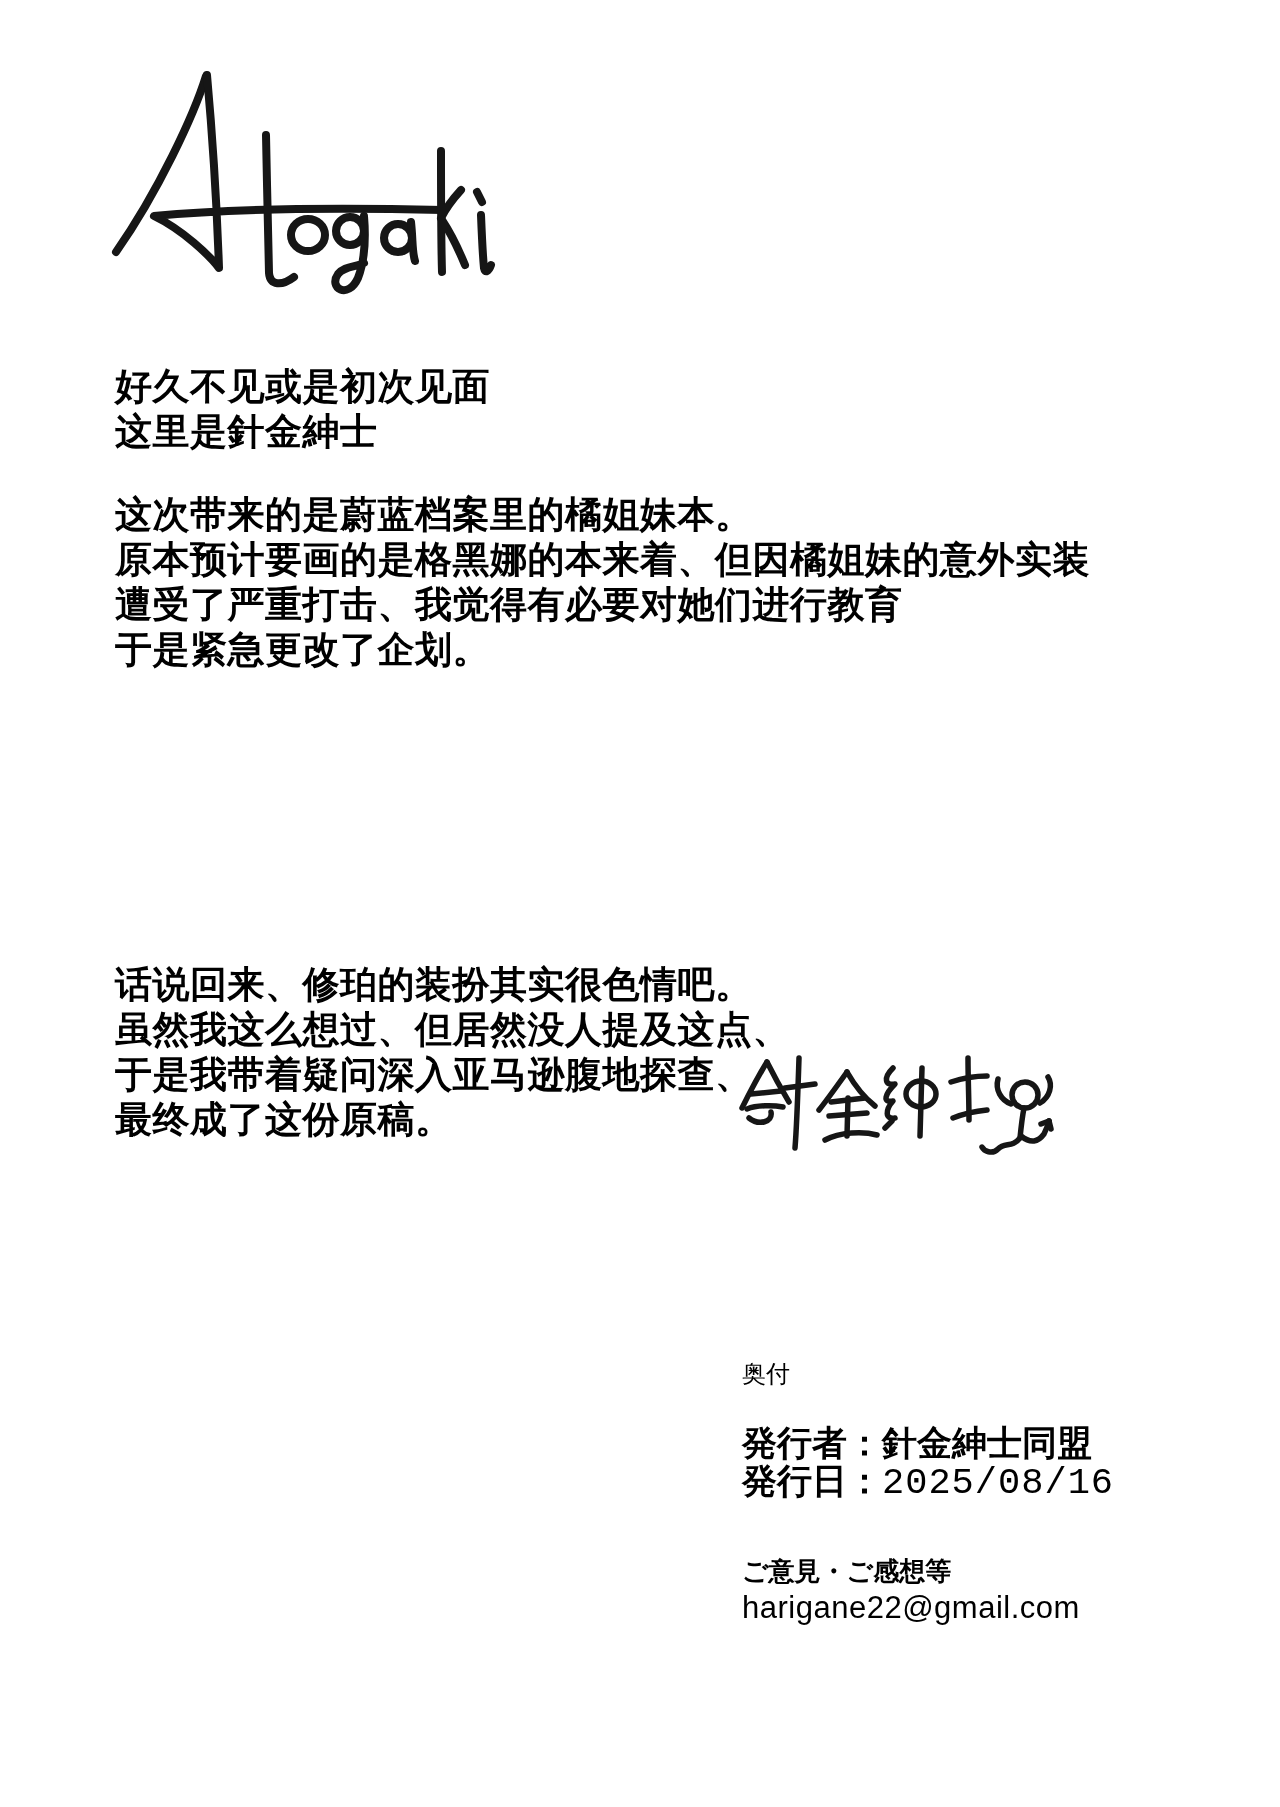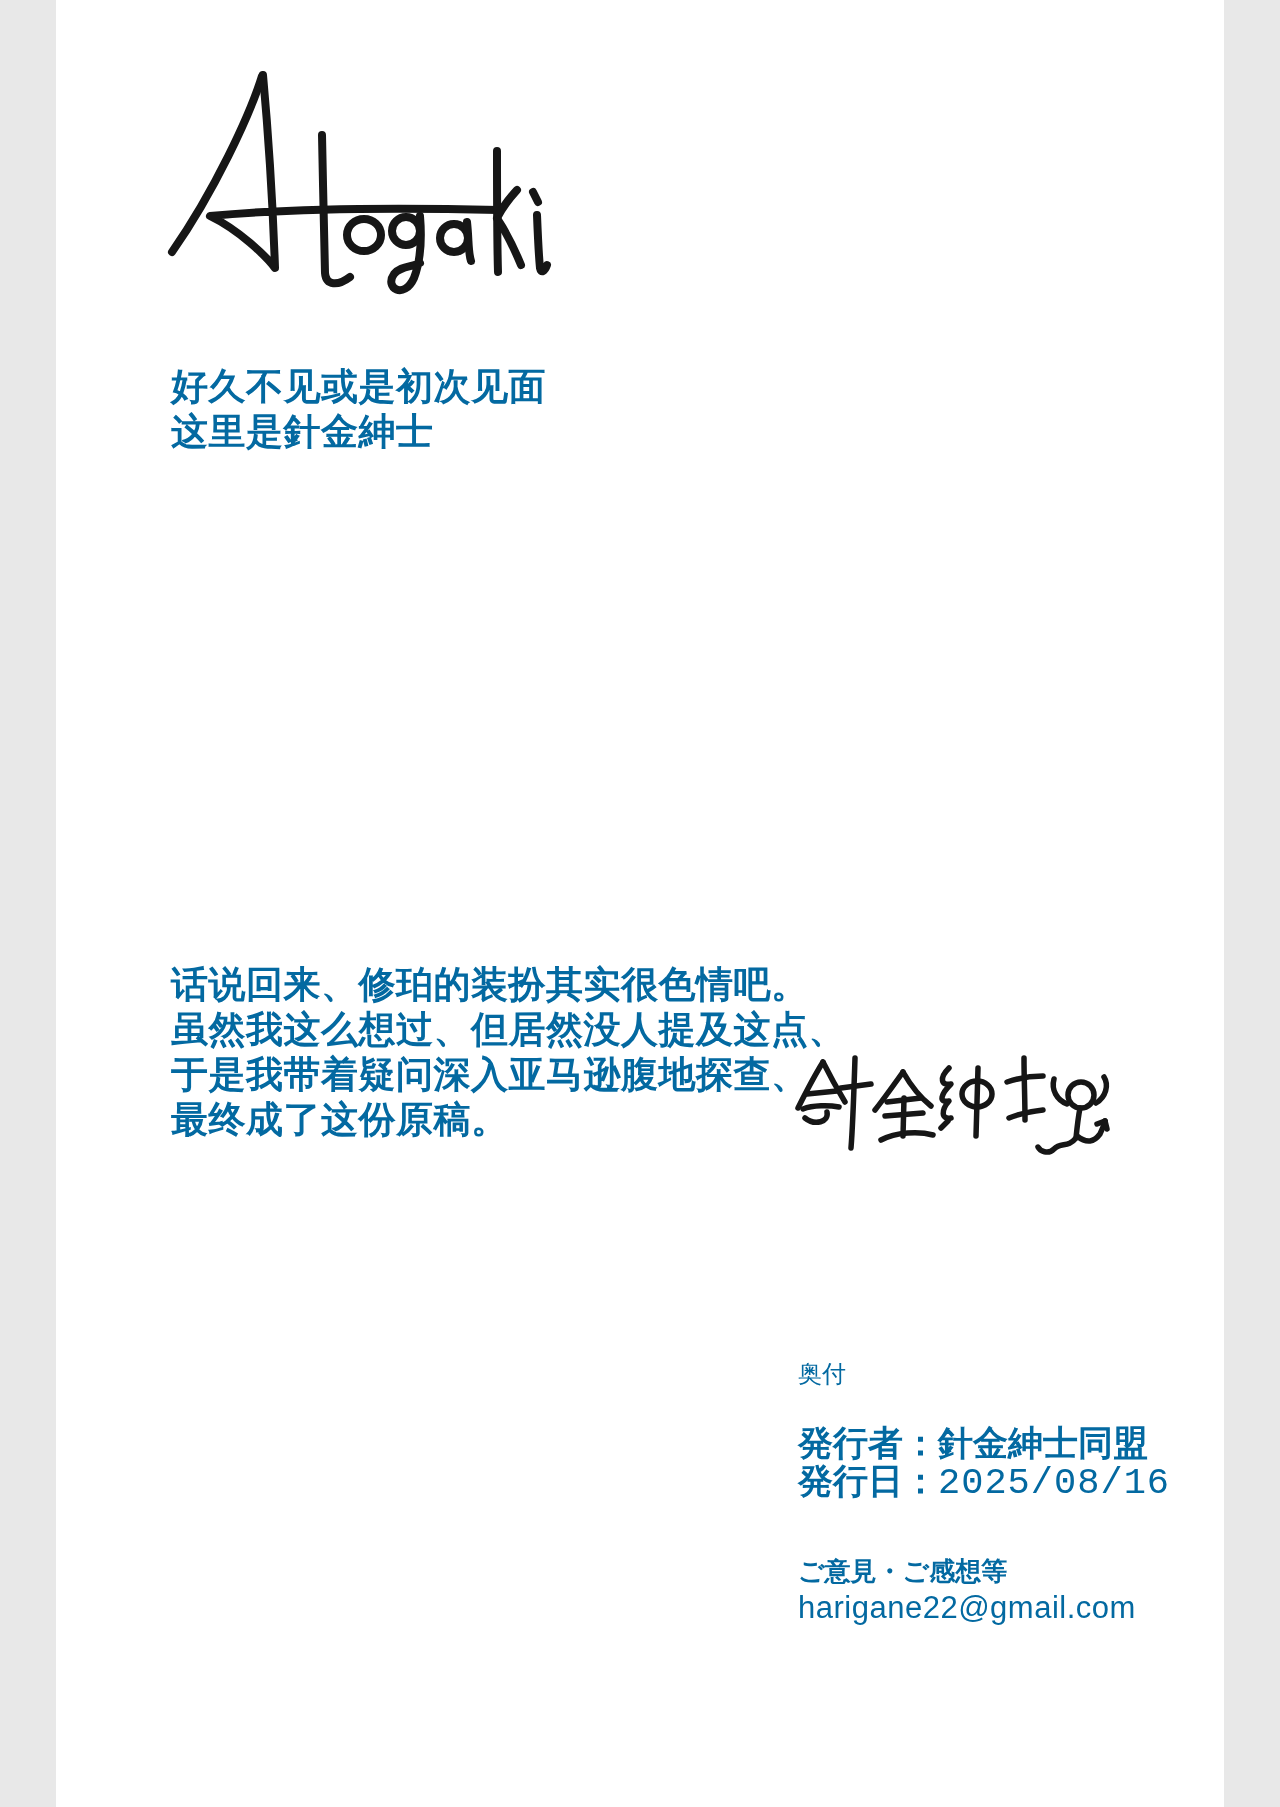--- a/index.html
+++ b/index.html
@@ -1,23 +1,23 @@
 <!DOCTYPE html>
 <html><head>
 <meta charset="utf-8">
 <style>
   html, body { margin: 0; padding: 0; background: #e8e8e8; }
   .page {
     position: relative;
-    width: 1168px;
+    width: 1280px;
     height: 1807px;
     margin: 0 auto;
     background: #ffffff;
     font-family: "Liberation Sans", sans-serif;
-    color: #0369a1;
+    color: #000000;
     overflow: hidden;
   }
   .hand-svg { position: absolute; }
   .hand-svg path, .hand-svg ellipse, .hand-svg circle {
     fill: none;
     stroke: #161616;
     stroke-linecap: round;
     stroke-linejoin: round;
   }
   .para { position: absolute; left: 115px; }
@@ -72,20 +72,26 @@
       <path d="M379,132 L384,142"></path>
       <path d="M383,155 C384,180 385,198 386,208 C387,214 391,211 393,205"></path>
     </g>
   </svg>
 
   <div class="para" style="top:364px;">
     <div class="body-line">好久不见或是初次见面</div>
     <div class="body-line">这里是針金紳士</div>
   </div>
 
+  <div class="para" style="top:492px;">
+    <div class="body-line">这次带来的是蔚蓝档案里的橘姐妹本。</div>
+    <div class="body-line">原本预计要画的是格黑娜的本来着、但因橘姐妹的意外实装</div>
+    <div class="body-line">遭受了严重打击、我觉得有必要对她们进行教育</div>
+    <div class="body-line">于是紧急更改了企划。</div>
+  </div>
 
 
   <div class="para" style="top:962px;">
     <div class="body-line">话说回来、修珀的装扮其实很色情吧。</div>
     <div class="body-line">虽然我这么想过、但居然没人提及这点、</div>
     <div class="body-line">于是我带着疑问深入亚马逊腹地探查、</div>
     <div class="body-line">最终成了这份原稿。</div>
   </div>
 
   <svg class="hand-svg" style="left:735px; top:1048px;" width="340" height="115" viewBox="0 0 340 115" role="img" aria-label="針金紳士">

